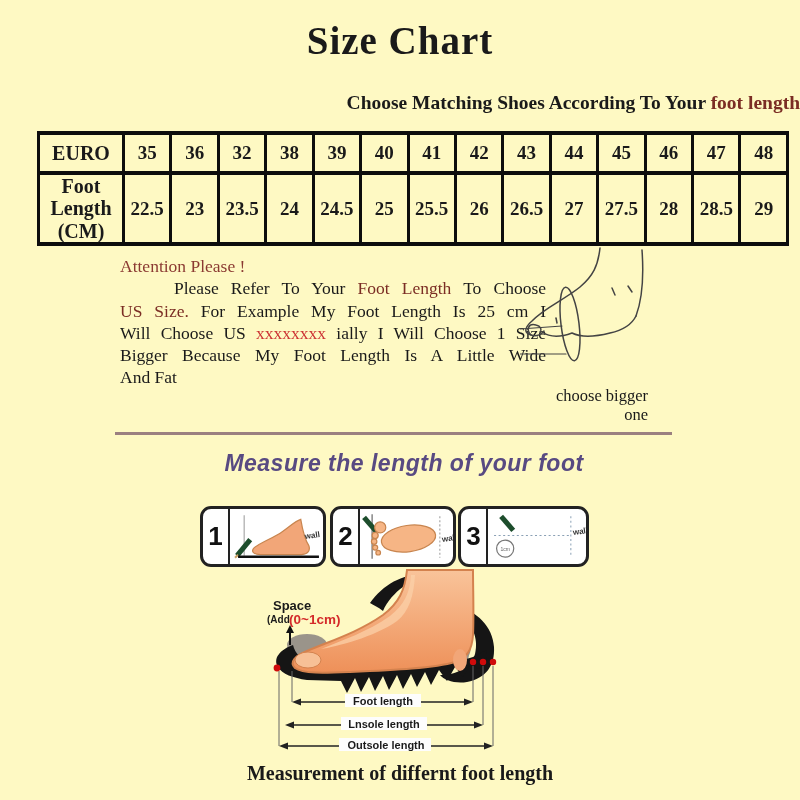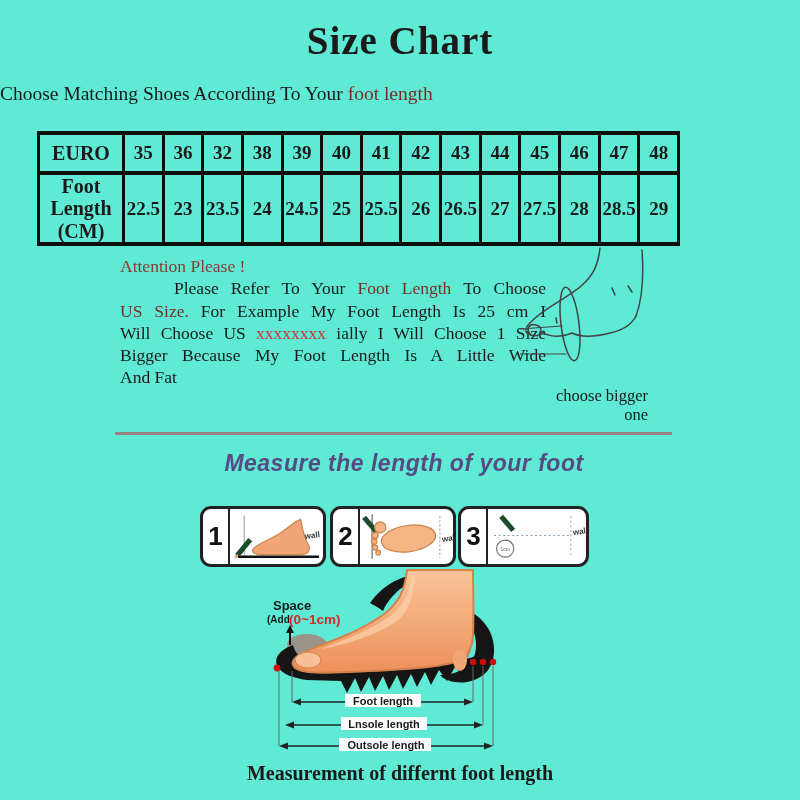--- a/index.html
+++ b/index.html
@@ -1,25 +1,25 @@
 <!DOCTYPE html>
 <html><head>
 <meta charset="utf-8">
 <style>
   html,body{margin:0;padding:0;background:#ffffff;}
-  .canvas{position:relative;width:800px;height:800px;background:#5eead4;overflow:hidden;
+  .canvas{position:relative;width:800px;height:800px;background:#fef9c3;overflow:hidden;
           font-family:"Liberation Serif",serif;color:#1a1a1a;}
   .title{position:absolute;top:18px;left:0;width:100%;margin:0;text-align:center;
          font-size:39px;font-weight:bold;letter-spacing:1px;}
-  .subtitle{position:absolute;top:83px;left:0;width:100%;margin:0;text-align:left;
-            font-size:19.5px;font-weight:normal;}
+  .subtitle{position:absolute;top:92px;left:0;width:100%;margin:0;text-align:right;
+            font-size:19.5px;font-weight:bold;}
   .dred{color:#7b2d24;}
   .ared{color:#8b3a32;}
   .xred{color:#cc3333;}
-  table.size-table{position:absolute;left:37px;top:131px;width:643px;border-collapse:collapse;
+  table.size-table{position:absolute;left:37px;top:131px;width:752px;border-collapse:collapse;
                    table-layout:fixed;border:3px solid #eab308;}
   table.size-table th,table.size-table td{border:3px solid #0d0d0d;border-top-width:4px;border-bottom-width:4px;
                    text-align:center;vertical-align:middle;padding:0;font-weight:bold;}
   tr.row-euro{height:40px;}
   tr.row-foot{height:60px;}
   tr.row-euro th{font-size:20px;}
   tr.row-euro td{font-size:19px;}
   tr.row-foot th{font-size:20px;line-height:1.12;}
   tr.row-foot td{font-size:19px;}
   .attention{position:absolute;left:120px;top:255px;width:426px;font-size:17.5px;line-height:22.3px;}

